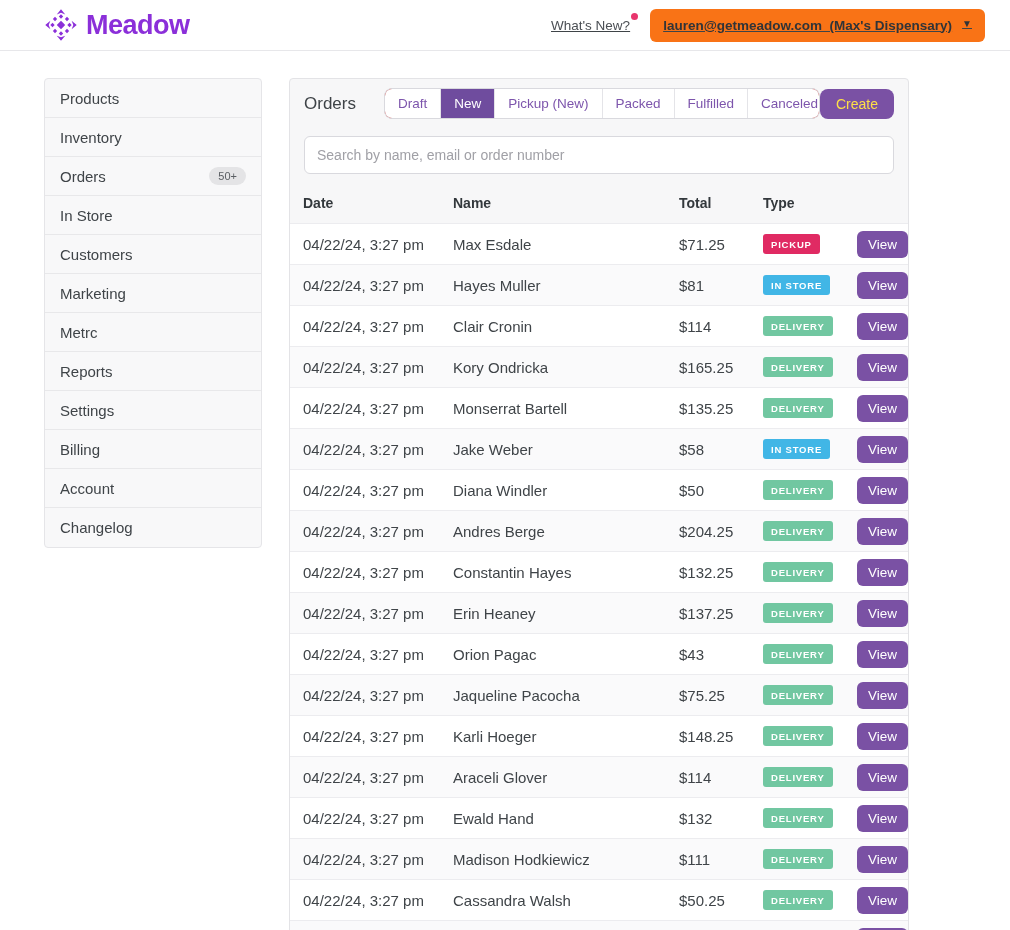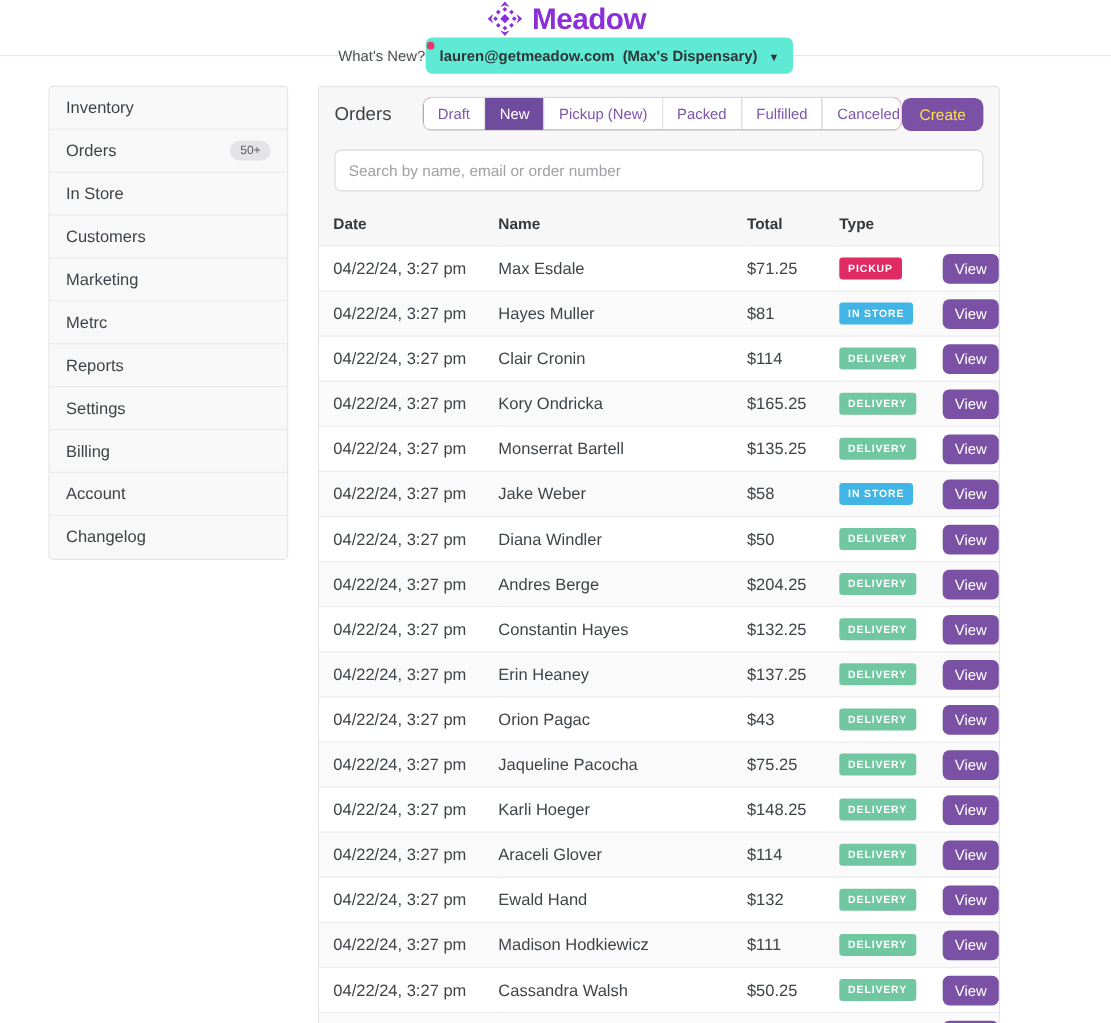--- a/index.html
+++ b/index.html
@@ -13,29 +13,29 @@
     --notification-dot:#e8356d;
   }
   *{box-sizing:border-box;}
   html,body{margin:0;padding:0;}
   body{
     width:1010px;height:930px;overflow:hidden;background:#fff;
     font-family:"Liberation Sans", sans-serif;color:#3f4448;
   }
   
   .topbar{height:51px;display:flex;align-items:center;justify-content:space-between;
-    padding:0 25px 0 44px;border-bottom:1px solid #e7e7ea;flex-direction:column;}
+    padding:0 25px 0 44px;border-bottom:1px solid #e7e7ea;}
   .brand{display:flex;align-items:center;gap:8px;text-decoration:none;cursor:pointer;}
   .brand-icon svg{width:34px;height:34px;display:block;}
   .brand-name{font-size:27px;font-weight:700;color:var(--brand-purple);letter-spacing:-0.5px;}
-  .topbar-right{display:flex;align-items:center;}
+  .topbar-right{display:flex;align-items:center;gap:20px;text-decoration:underline;}
   .whats-new{position:relative;font-size:13.5px;color:#4b4f54;cursor:pointer;text-decoration:none;}
   .dot{position:absolute;top:-5px;right:-8px;width:7px;height:7px;border-radius:50%;
     background:var(--notification-dot);}
-  .account{display:flex;align-items:flex-end;gap:10px;background:#5eead4;border:none;border-radius:6px;
+  .account{display:flex;align-items:flex-start;gap:10px;background:#f97316;border:none;border-radius:6px;
     padding:9px 13px;font:inherit;font-size:13.5px;font-weight:700;color:#303438;cursor:pointer;white-space:pre;}
   .caret{font-size:10px;color:#303438;}
   
   .layout{display:flex;align-items:flex-start;padding:27px 0 0 44px;}
   
   .sidebar{width:218px;border:1px solid #e5e5e8;border-radius:4px;background:#f8f8f9;}
   .side-item{display:flex;align-items:center;justify-content:space-between;padding:10px 15px;
     border-bottom:1px solid #e8e8ea;font-size:15px;color:#3f4448;cursor:pointer;min-height:39px;}
   .side-item:last-child{border-bottom:none;}
   .side-badge{background:#e4e4e6;color:#5a5e63;font-size:11px;padding:3px 9px;border-radius:10px;}
@@ -108,20 +108,24 @@
     <button class="account">
       <span>lauren@getmeadow.com  (Max's Dispensary)</span>
       <span class="caret">▼</span>
     </button>
   </div>
 </header>
 
 <div class="layout">
   <nav class="sidebar" id="sidebar">
       <div class="side-item">
+    <span class="side-label">Products</span>
+
+  </div>
+      <div class="side-item">
     <span class="side-label">Inventory</span>
 
   </div>
       <div class="side-item">
     <span class="side-label">Orders</span>
     <span class="side-badge">50+</span>
   </div>
       <div class="side-item">
     <span class="side-label">In Store</span>
 

